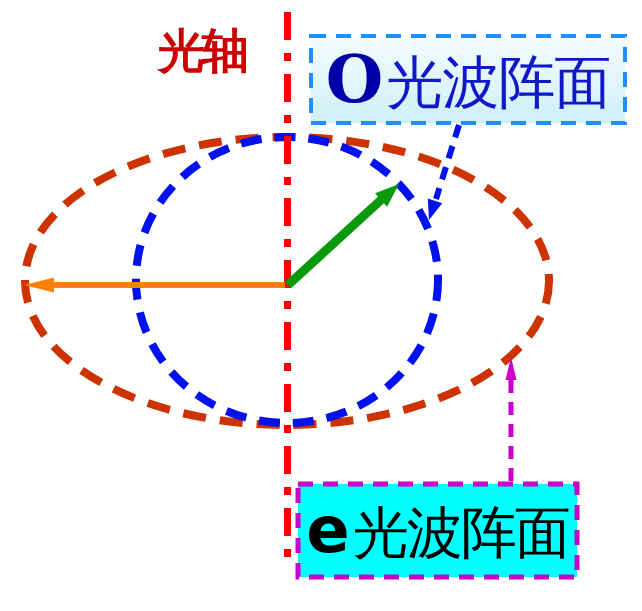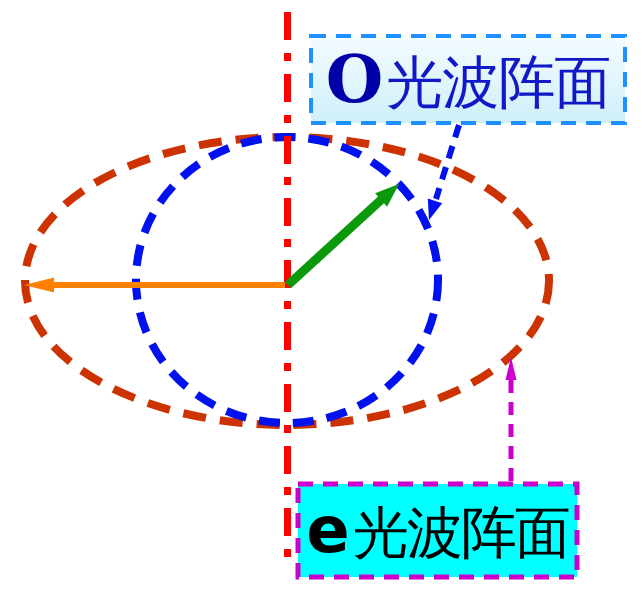--- a/index.html
+++ b/index.html
@@ -105,20 +105,21 @@
     <polygon points="429,220 442.2,203.2 427.8,198.6" fill="#0011f0"></polygon>
 
     <line x1="511" y1="481" x2="511" y2="374" stroke-width="5" stroke-dasharray="13 9" stroke="#cc00cc"></line>
     <polygon points="511,357 505.5,380 516.5,380" fill="#cc00cc"></polygon>
 
     <rect x="311" y="36" width="314" height="87" fill="url(#obg)" stroke="#1e90ff" stroke-width="4" stroke-dasharray="15 10"></rect>
 
     <rect x="298" y="484" width="279" height="93" fill="#00ffff" stroke="#cc00cc" stroke-width="5" stroke-dasharray="15 10"></rect>
   </svg>
 
+  <div id="axis-label" class="label-overlay">光轴</div>
 
   <div id="o-label-box-text" class="label-overlay">
     <span class="prefix">O</span>
     <span class="cjk">光波阵面</span>
   </div>
 
   <div id="e-label-box-text" class="label-overlay">
     <span class="prefix">e</span>
     <span class="cjk">光波阵面</span>
   </div>

